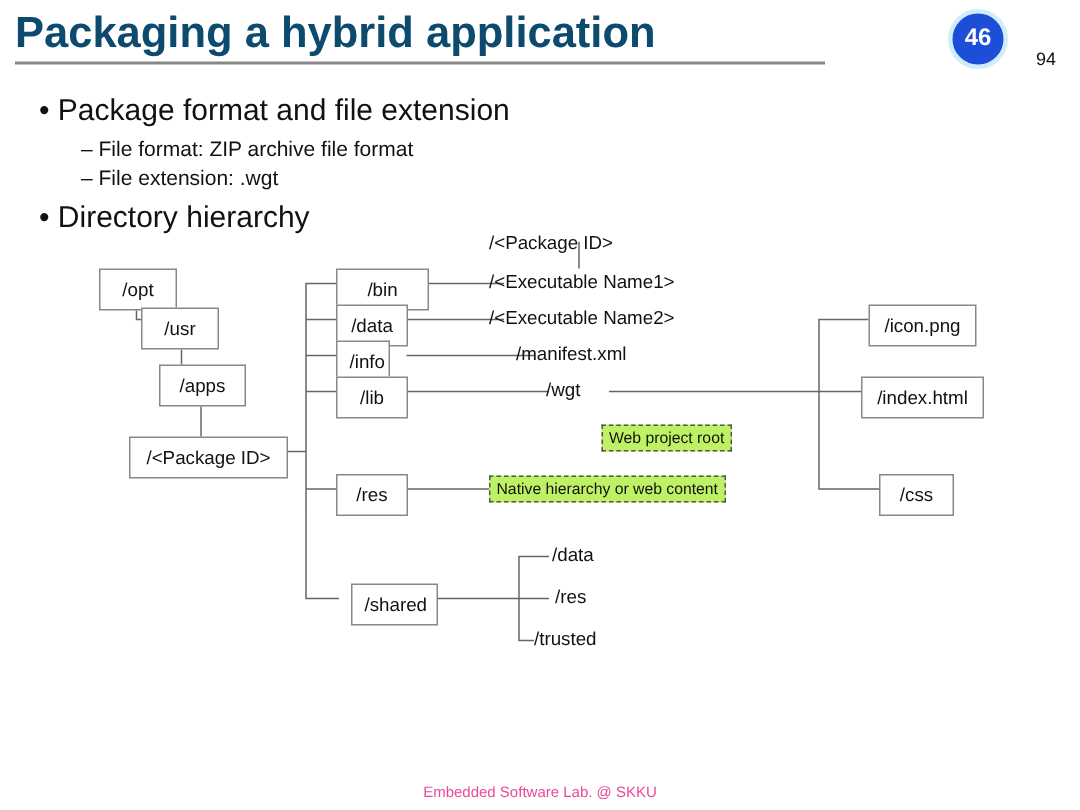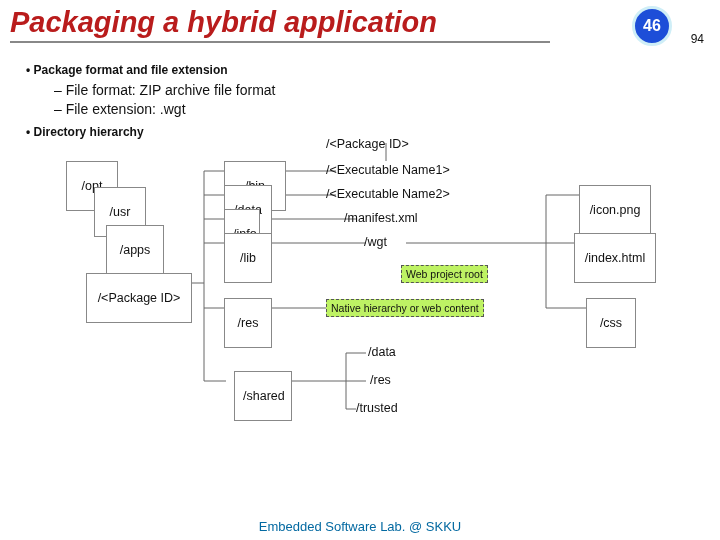--- a/index.html
+++ b/index.html
@@ -12,26 +12,25 @@
     overflow: hidden;
   }
   .header {
     display: flex;
     align-items: flex-start;
     padding: 6px 10px 0 10px;
   }
   .title {
     font-size: 29px;
     font-weight: 700;
-    color: #b91c1c;
+    color: #0c4a6e;
     border-bottom: 2px solid #888;
     padding-bottom: 2px;
     flex: 0 0 auto;
     width: 540px;
-    font-style: italic;
   }
   .badge {
     position: absolute;
     top: 6px;
     right: 48px;
     width: 40px;
     height: 40px;
     border-radius: 50%;
     background: #1d4ed8;
     border: 3px solid #cfeef7;
@@ -48,43 +47,43 @@
     right: 16px;
     font-size: 12px;
     color: #111;
   }
   .content {
     padding: 14px 26px 0 26px;
     font-size: 15px;
     color: #111;
   }
   .b1 {
-    font-weight: 700;
-    font-size: 12px;
+    font-weight: 400;
+    font-size: 20px;
     margin: 6px 0 4px 0;
   }
   .b1::before { content: "• "; }
   .sub {
     margin-left: 28px;
     font-size: 14px;
     line-height: 1.35;
   }
   .sub::before { content: "– "; }
   .diagram {
     position: relative;
     width: 680px;
     height: 330px;
     margin-top: 2px;
   }
   .node {
     position: absolute;
     background: #fff;
     border: 1px solid #888;
     font-size: 12.5px;
-    padding: 17px 8px;
+    padding: 6px 8px;
     white-space: nowrap;
     text-align: center;
   }
   .label {
     position: absolute;
     font-size: 12.5px;
     white-space: nowrap;
   }
   .dashed {
     position: absolute;
@@ -99,22 +98,22 @@
     top: 0; left: 0;
     width: 680px;
     height: 330px;
     pointer-events: none;
   }
   .footer {
     position: absolute;
     bottom: 6px;
     width: 100%;
     text-align: center;
-    font-size: 13px;
-    color: #0369a1;
+    font-size: 10px;
+    color: #ec4899;
   }
 </style>
 </head>
 <body>
 
 <div class="header">
   <div class="title">Packaging a hybrid application</div>
 </div>
 <div class="badge">46</div>
 <div class="pagecount">94</div>

